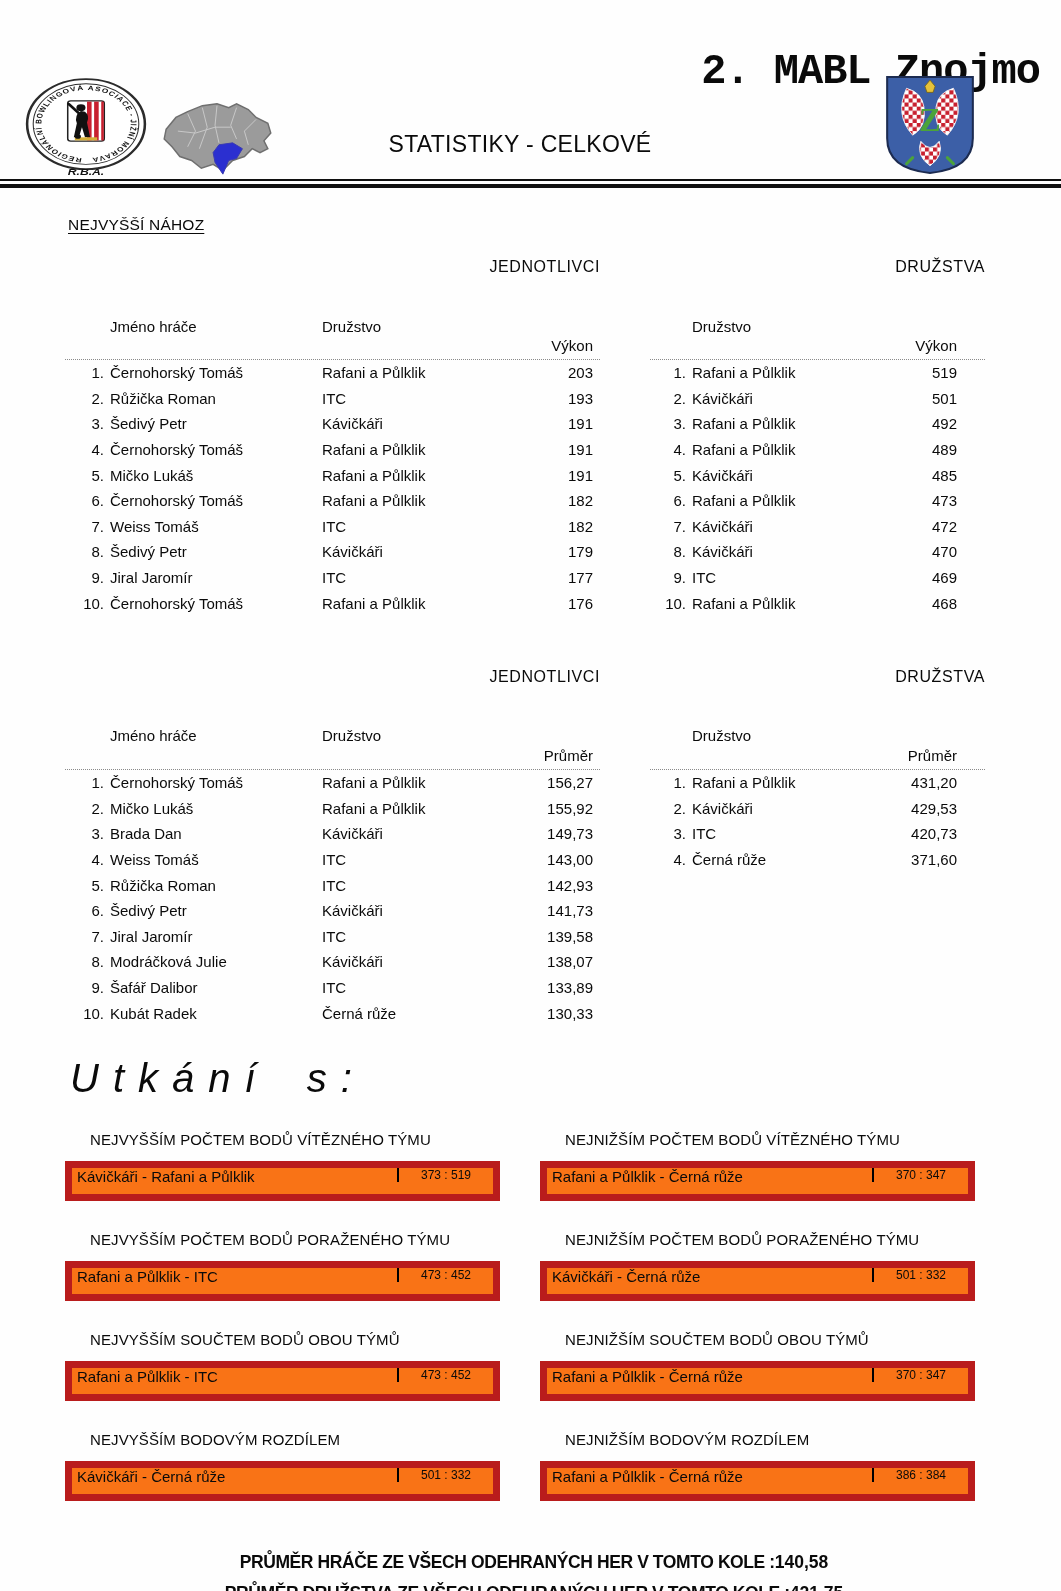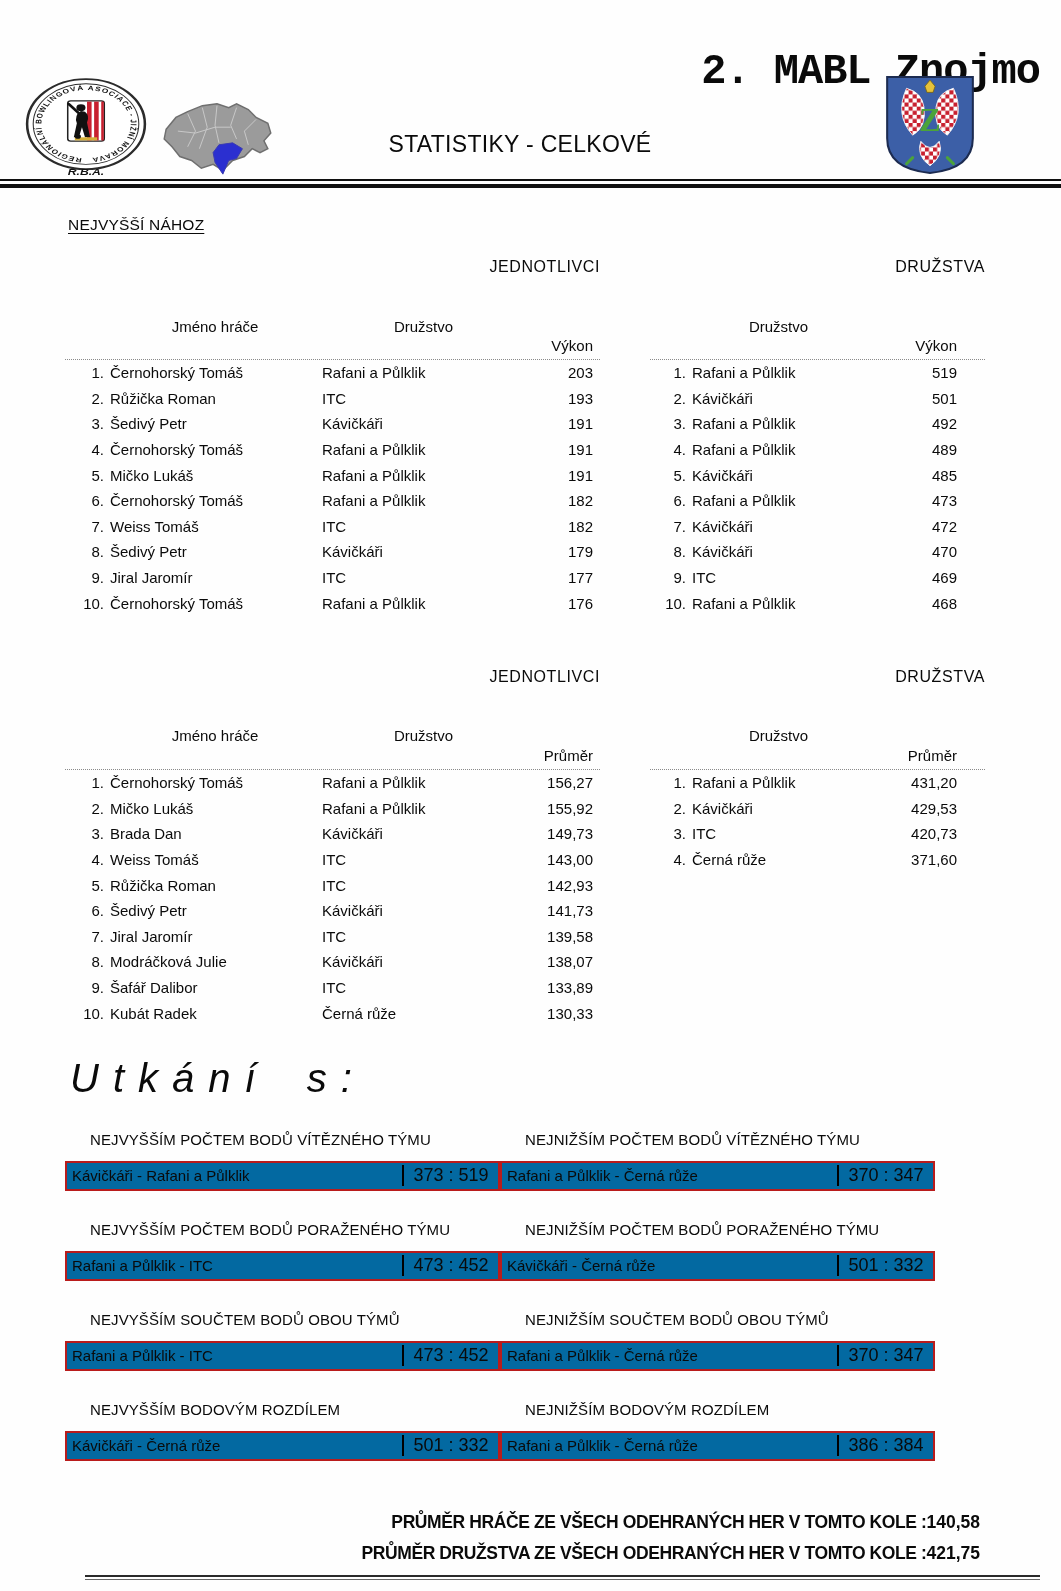--- a/index.html
+++ b/index.html
@@ -22,46 +22,46 @@
   .section-heading{margin:26px 0 0 68px;font-size:15.5px;text-decoration:underline;
                    text-underline-offset:3px;letter-spacing:0.2px;}
   .tables{display:flex;align-items:flex-start;margin-left:65px;}
   .table.ind{width:535px;}
   .table.teams{width:335px;margin-left:50px;}
   .ttitle{text-align:right;font-size:16px;margin-top:24px;margin-bottom:22px;letter-spacing:0.6px;}
   .thead,.trow{display:grid;align-items:center;font-size:15px;}
   .ind  .thead,.ind  .trow{grid-template-columns:43px 212px 205px 75px;}
   .teams .thead,.teams .trow{grid-template-columns:40px 175px 120px;}
   .thead{padding-bottom:5px;border-bottom:1px dotted #8a8a8a;}
-  .thead .name,.thead .team{text-align:center;}
+  .thead .name,.thead .team{text-align:left;}
   .thead .val{text-align:right;margin-top:39px;}
   .trow{height:25.6px;}
   .rank{text-align:right;padding-right:4px;}
   .name,.team{padding-left:2px;white-space:nowrap;}
   .val{text-align:right;}
   .ind  .val{padding-right:7px;}
   .teams .val{padding-right:28px;}
   .section2{margin-top:28px;}
 
   
   .utkani{display:inline-block;margin:30px 0 0 70px;font-size:40px;font-style:italic;
           letter-spacing:14px;word-spacing:12px;
           text-underline-offset:9px;}
-  .match-grid{display:grid;grid-template-columns:435px 435px;
+  .match-grid{display:grid;grid-template-columns:435px 435px;column-gap:40px;
               margin:16px 0 0 65px;}
   .match-cell{margin-bottom:16px;}
   .match-label{font-size:15px;margin:14px 0 13px 25px;letter-spacing:0.1px;}
-  .match-box{display:flex;height:26px;border:2px solid #b91c1c;align-items:center;background:#0369a1;}
+  .match-box{display:flex;height:26px;border:7px solid #b91c1c;align-items:flex-start;background:#f97316;}
   .match-teams{flex:1;display:flex;align-items:center;padding-left:5px;font-size:15px;white-space:nowrap;}
   .match-score{width:94px;border-left:2px solid #000;display:flex;align-items:center;
-               justify-content:center;font-size:18px;}
+               justify-content:center;font-size:12px;}
 
   
   .footer{margin:30px 0 0 68px;width:912px;}
-  .footer-row{display:flex;justify-content:flex-end;font-weight:bold;
+  .footer-row{display:flex;justify-content:center;font-weight:bold;
               font-size:17.5px;line-height:31px;margin-left:20px;}
   .footer-label{letter-spacing:-0.4px;}
   .rule-bottom{margin:6px 0 0 85px;width:955px;height:2px;
                border-top:2px solid #2a2a2a;border-bottom:1px solid #666;}
 </style>
 </head>
 <body>
 
 <div class="page">
 

